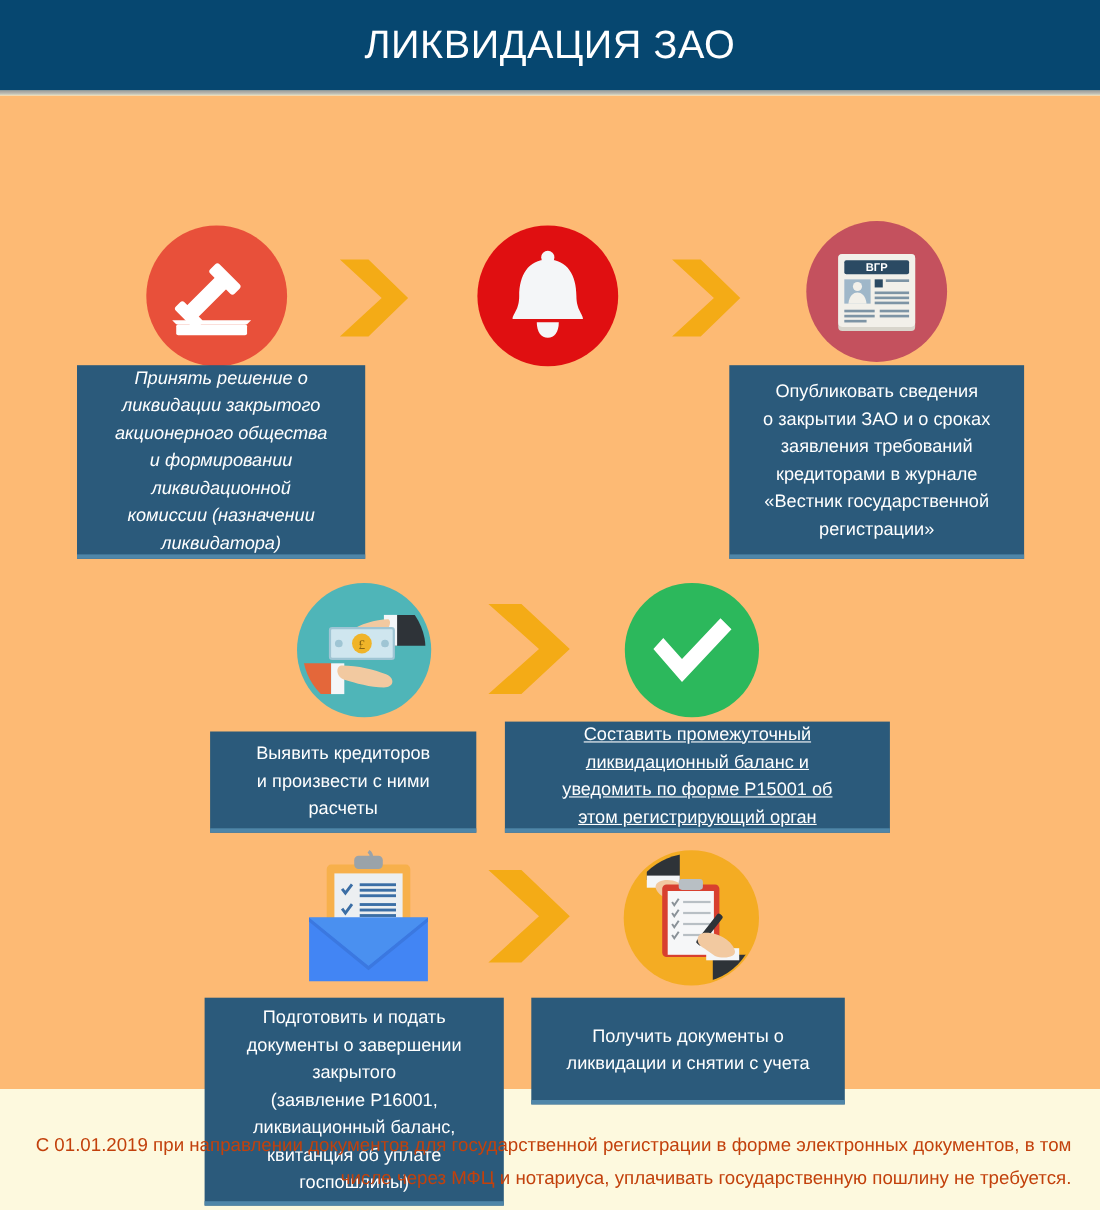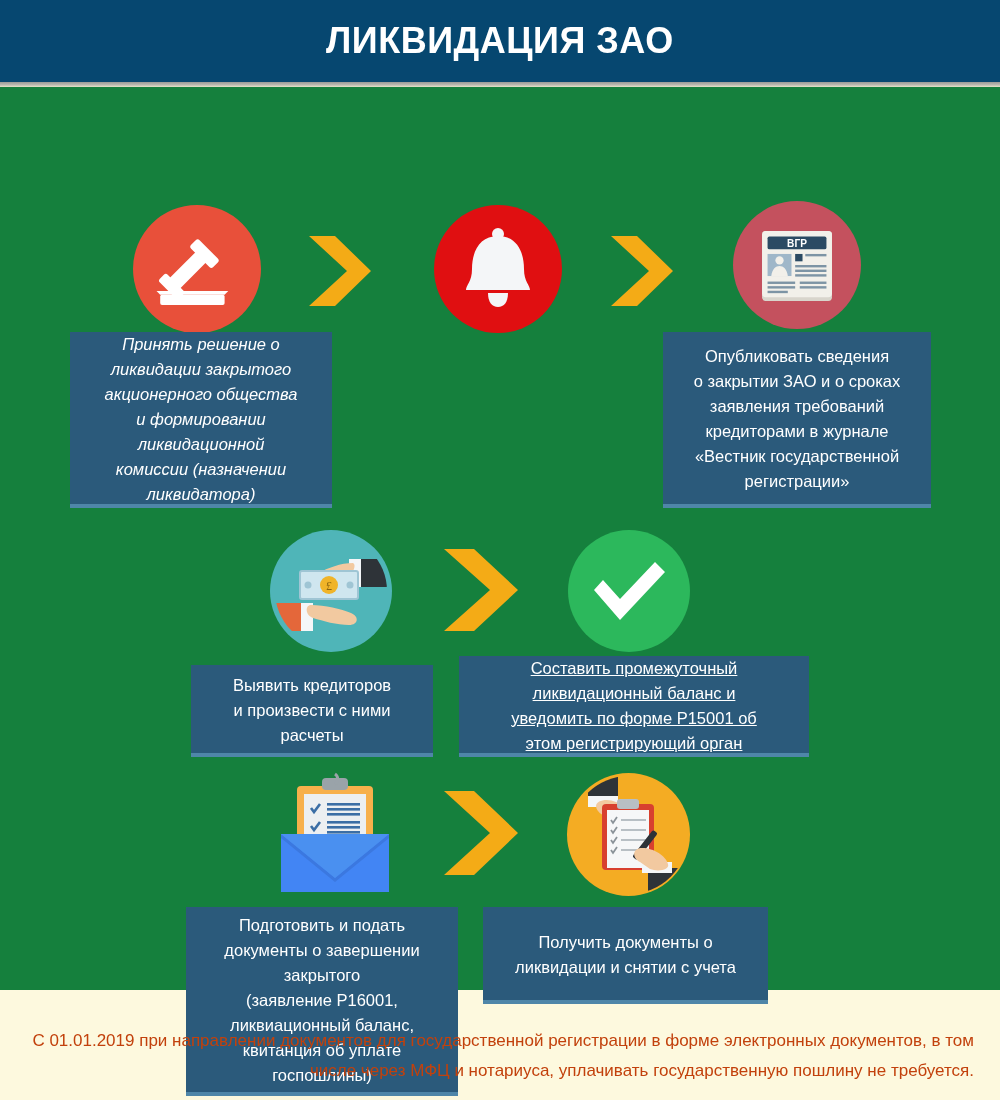--- a/index.html
+++ b/index.html
@@ -20,36 +20,36 @@
     height: 82px;
     background: #064770;
     display: flex;
     align-items: center;
     justify-content: center;
     position: relative;
   }
   .header-title {
     color: #ffffff;
     font-size: 36px;
-    font-weight: bold;
+    font-weight: normal;
     letter-spacing: 0.5px;
     text-align: center;
   }
   .header-rule {
     width: 1000px;
     height: 5px;
     background: linear-gradient(to bottom, #9a9a97 0%, #b9b8b0 55%, #e7e3c8 100%);
   }
 
   
   .canvas {
     position: relative;
     width: 1000px;
     height: 903px;
-    background: #15803d;
+    background: #fdba74;
   }
 
   
   .step-box {
     position: absolute;
     background: #2b5a7b;
     border-bottom: 4px solid #4f86a8;
     color: #ffffff;
     text-align: center;
     font-size: 16.5px;

